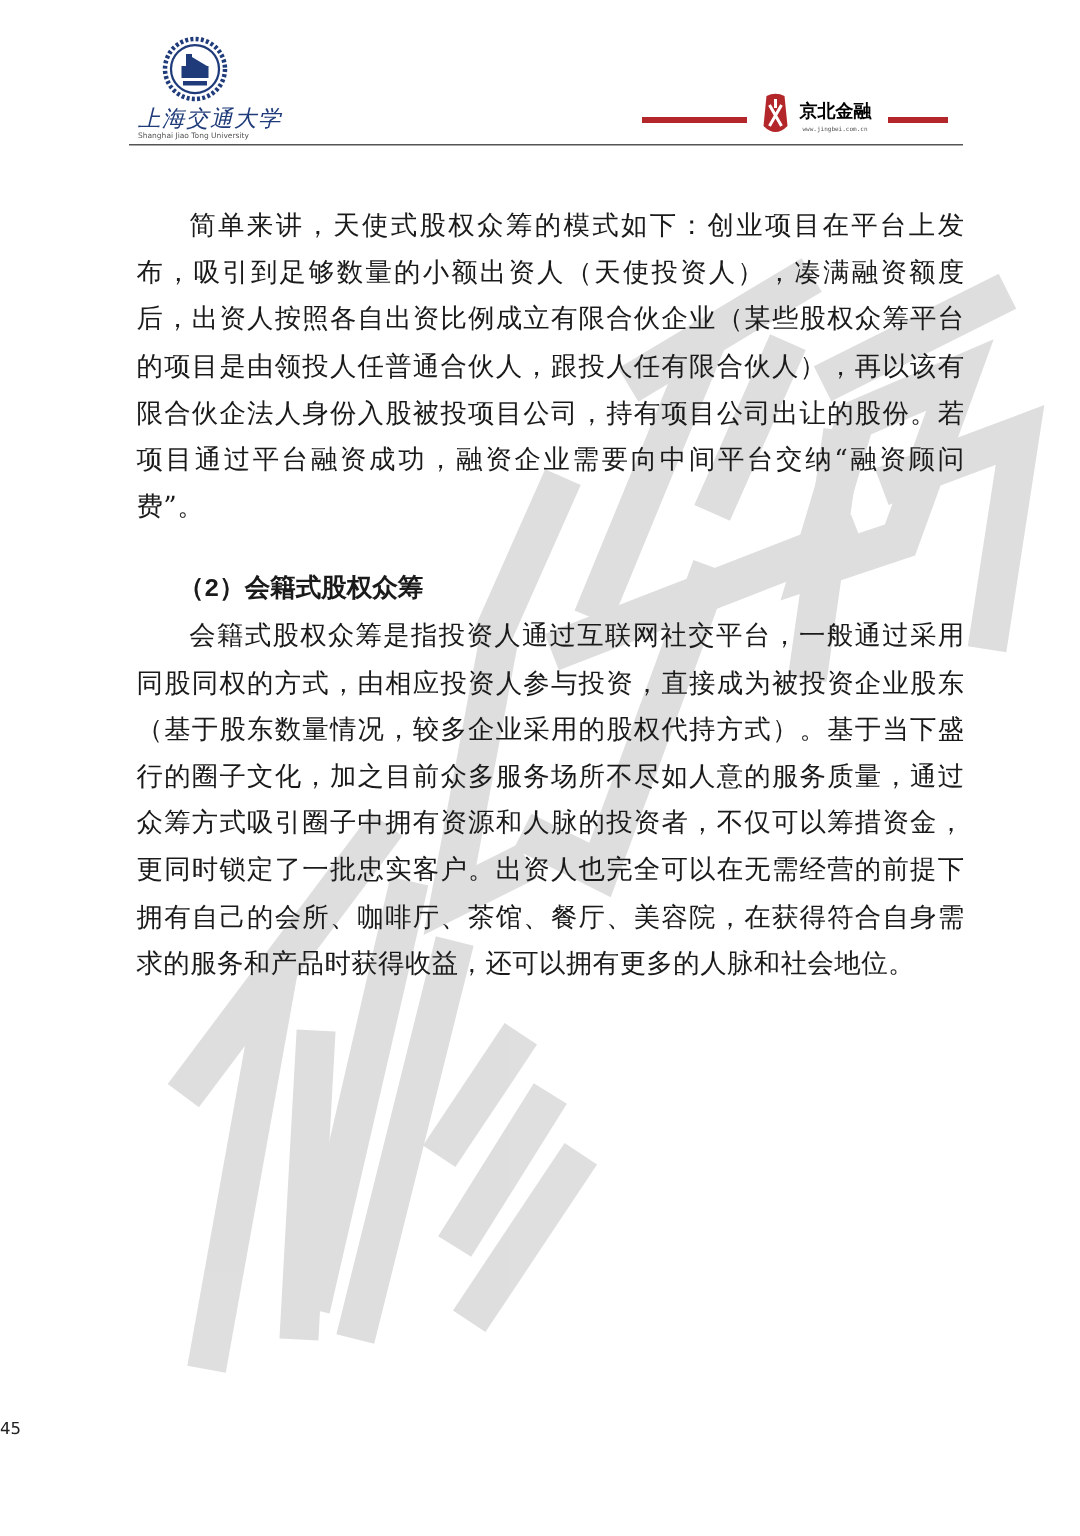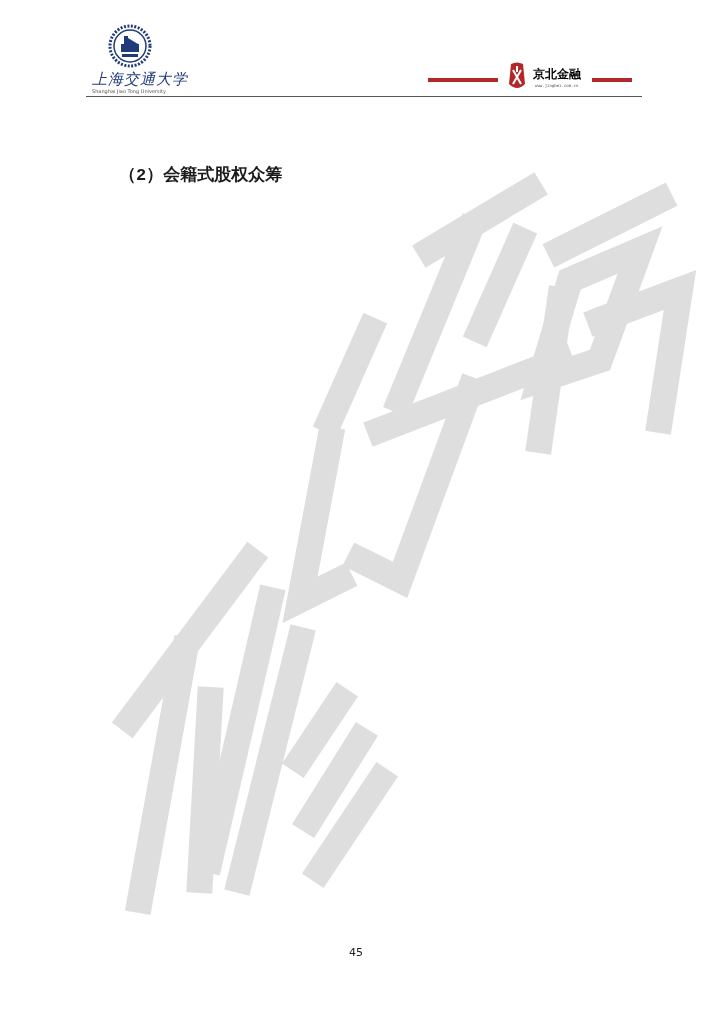--- a/index.html
+++ b/index.html
@@ -17,21 +17,21 @@
   .jb-name { position: absolute; left: 533px; top: 66px; font-size: 12px; font-weight: bold; color: #000000; font-family: "DejaVu Sans", sans-serif; }
   .jb-url { position: absolute; left: 535px; top: 83px; font-size: 4px; color: #555; font-family: "DejaVu Sans Mono", monospace; }
   .header-rule { position: absolute; left: 86px; top: 96px; width: 556px; height: 1px; background: #555; }
 
   .watermark { position: absolute; left: 0; top: 0; width: 720px; height: 1024px; pointer-events: none; }
 
   .content { position: absolute; left: 91px; top: 112px; width: 552px; }
   p { margin: 0; font-size: 17.6px; line-height: 31.2px; text-align: justify; text-indent: 2em; letter-spacing: 0.3px; position: relative; }
   .para-gap { height: 24px; }
   .heading { font-family: Liberation Mono, monospace; font-weight: bold; font-size: 17px; line-height: 31px; margin-left: 28px; }
-  .page-number { position: absolute; left: 0; width: 712px; top: 946px; text-align: center; font-size: 11px; font-family: "DejaVu Sans", sans-serif; color: #222; }
+  .page-number { position: absolute; left: 0; width: 712px; top: 946px; text-align: left; font-size: 11px; font-family: "DejaVu Sans", sans-serif; color: #222; }
 </style>
 </head>
 <body>
 
 <div class="header">
   <svg class="sjtu-logo" viewBox="0 0 44 44">
     <circle cx="22" cy="22" r="20" fill="none" stroke="#1f3b7a" stroke-width="3" stroke-dasharray="2 1.5"></circle>
     <circle cx="22" cy="22" r="16" fill="#ffffff" stroke="#1f3b7a" stroke-width="1.5"></circle>
     <rect x="13" y="20" width="18" height="8" fill="#1f3b7a"></rect>
     <rect x="16" y="12" width="4" height="8" fill="#1f3b7a"></rect>
@@ -73,17 +73,19 @@
     <path d="M520 240 L480 330"></path>
     <path d="M560 250 L660 200"></path>
     <path d="M570 280 L640 250 L600 360 L540 380 Z"></path>
     <path d="M560 300 L540 440"></path>
     <path d="M600 320 L680 290 L660 420"></path>
   </g>
 </svg>
 
 <div class="content">
   <div class="para-gap"></div>
+  <p>简单来讲，天使式股权众筹的模式如下：创业项目在平台上发布，吸引到足够数量的小额出资人（天使投资人），凑满融资额度后，出资人按照各自出资比例成立有限合伙企业（某些股权众筹平台的项目是由领投人任普通合伙人，跟投人任有限合伙人），再以该有限合伙企法人身份入股被投项目公司，持有项目公司出让的股份。若项目通过平台融资成功，融资企业需要向中间平台交纳“融资顾问费”。</p>
   <div class="para-gap"></div>
   <div class="heading">（2）会籍式股权众筹</div>
+  <p>会籍式股权众筹是指投资人通过互联网社交平台，一般通过采用同股同权的方式，由相应投资人参与投资，直接成为被投资企业股东（基于股东数量情况，较多企业采用的股权代持方式）。基于当下盛行的圈子文化，加之目前众多服务场所不尽如人意的服务质量，通过众筹方式吸引圈子中拥有资源和人脉的投资者，不仅可以筹措资金，更同时锁定了一批忠实客户。出资人也完全可以在无需经营的前提下拥有自己的会所、咖啡厅、茶馆、餐厅、美容院，在获得符合自身需求的服务和产品时获得收益，还可以拥有更多的人脉和社会地位。</p>
 </div>
 
 <div class="page-number">45</div>
 
 </body></html>

